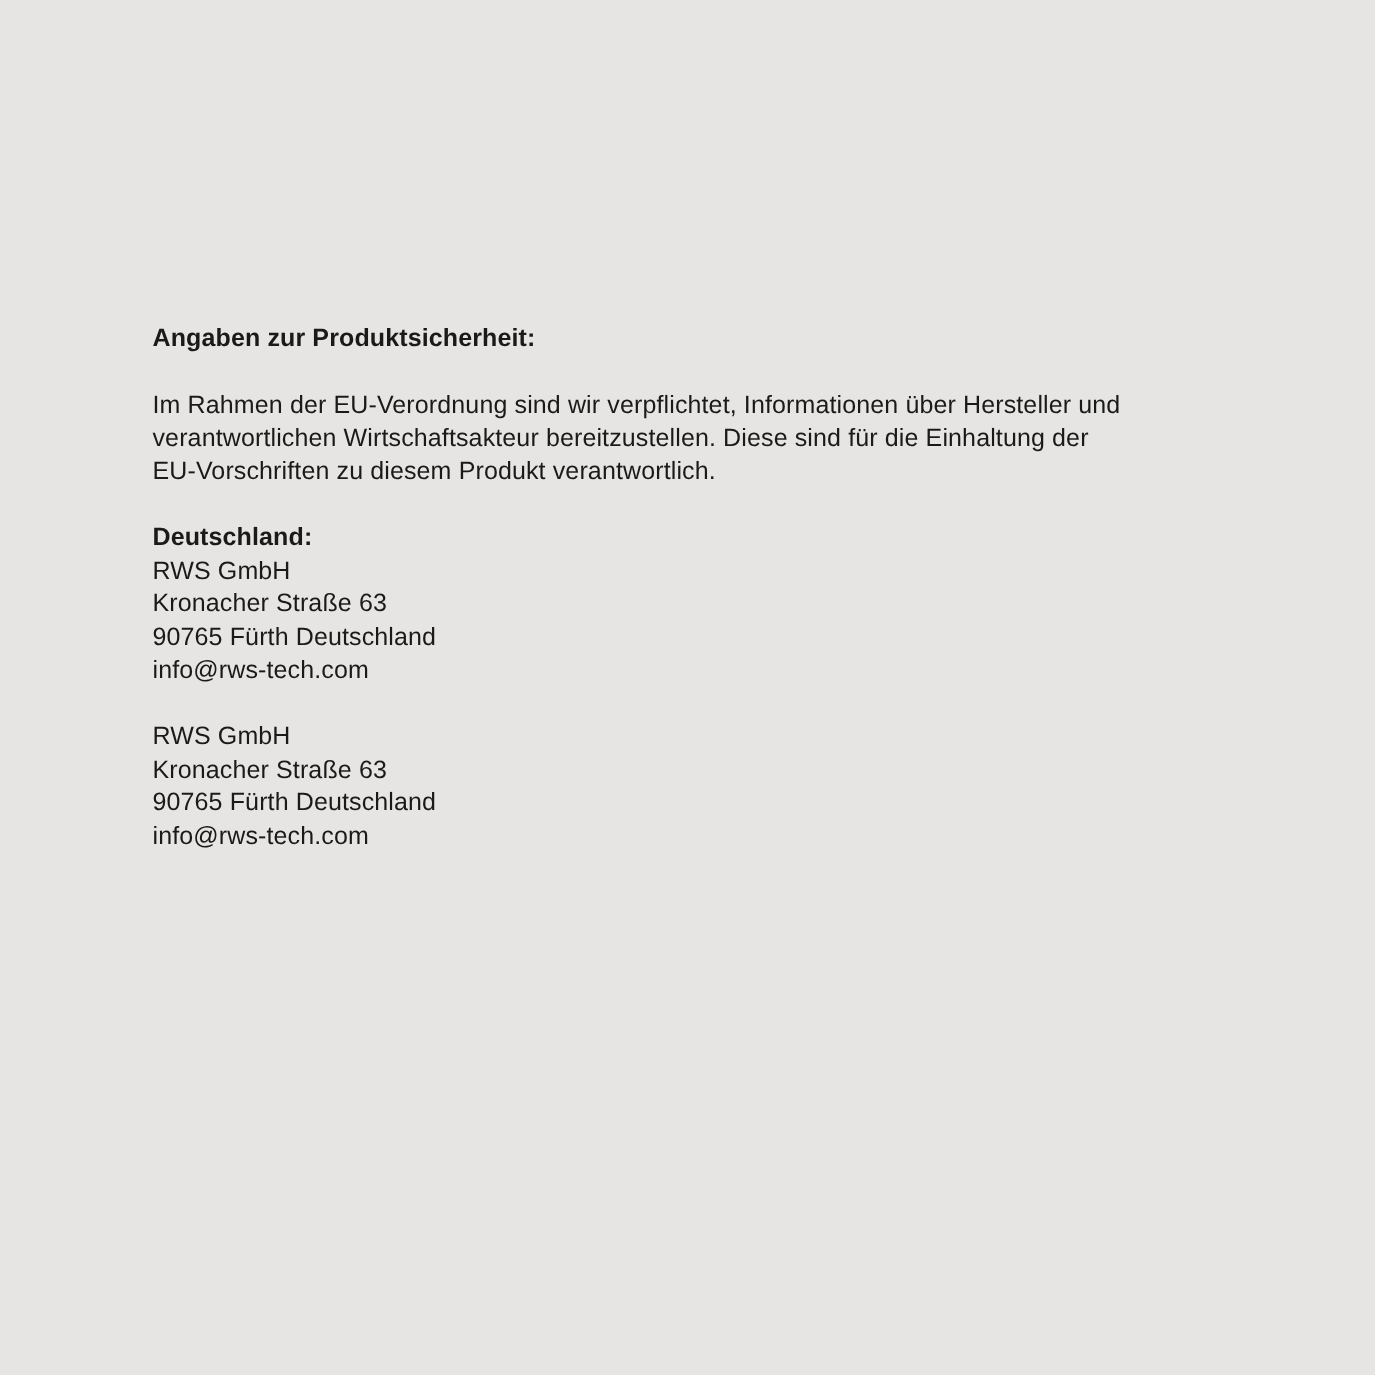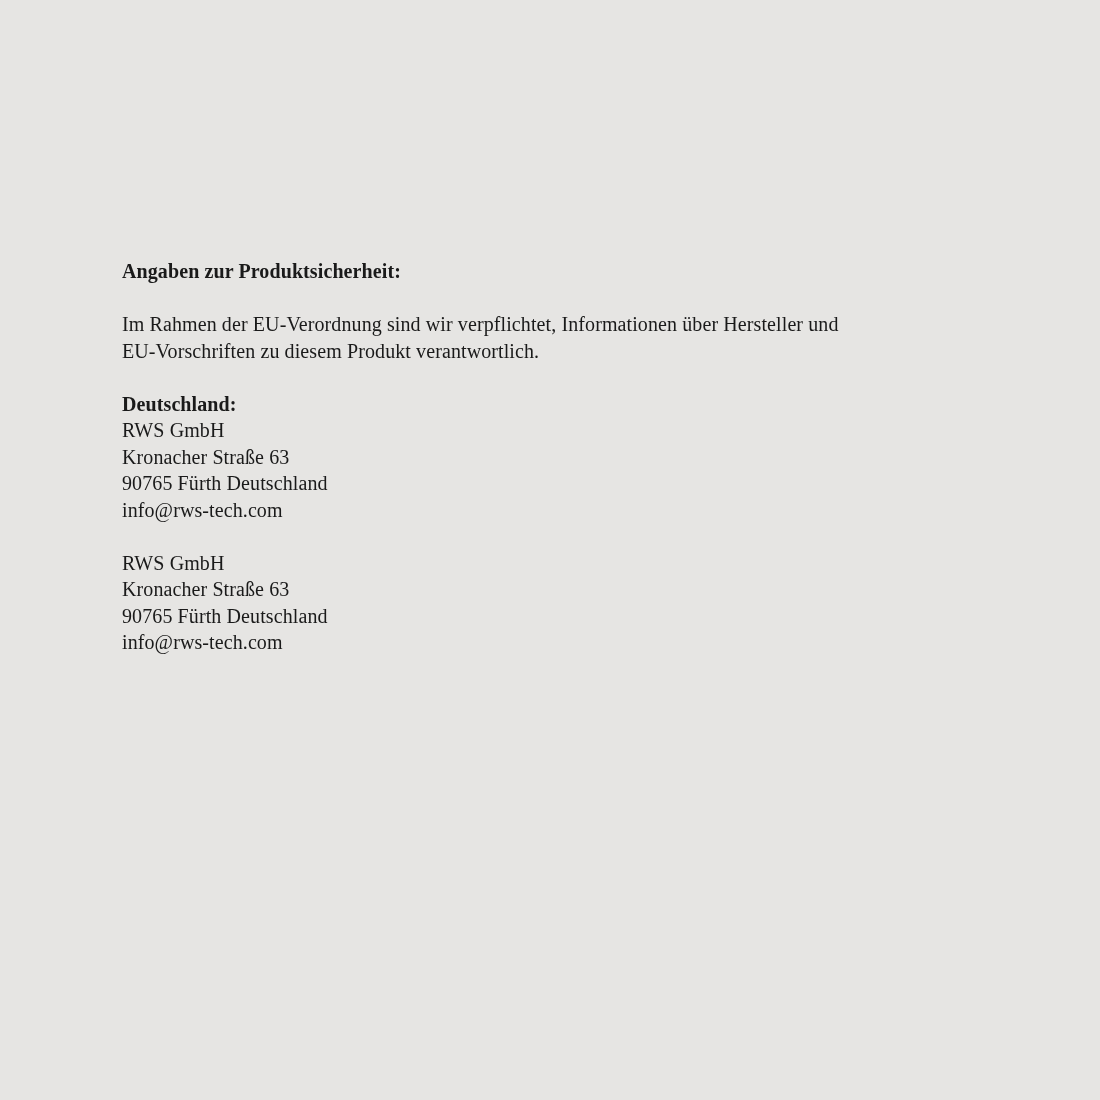--- a/index.html
+++ b/index.html
@@ -10,21 +10,20 @@
   }
   body {
     background: #e6e5e3;
     font-family: "Liberation Sans", sans-serif;
     color: #1a1a1a;
   }
   .page {
     position: relative;
     width: 1100px;
     height: 1100px;
-    font-family: Liberation Serif, serif;
   }
   .content {
     position: absolute;
     left: 122px;
     top: 258px;
     width: 880px;
     font-size: 20px;
     line-height: 26.5px;
     letter-spacing: 0.1px;
   }
@@ -44,20 +43,21 @@
 
 <div class="page">
   <div class="content">
 
     <div class="block">
       <div class="line bold">Angaben zur Produktsicherheit:</div>
     </div>
 
     <div class="block">
       <div class="line">Im Rahmen der EU-Verordnung sind wir verpflichtet, Informationen über Hersteller und</div>
+      <div class="line">verantwortlichen Wirtschaftsakteur bereitzustellen. Diese sind für die Einhaltung der</div>
       <div class="line">EU-Vorschriften zu diesem Produkt verantwortlich.</div>
     </div>
 
     <div class="block">
       <div class="line bold">Deutschland:</div>
       <div class="line">RWS GmbH</div>
       <div class="line">Kronacher Straße 63</div>
       <div class="line">90765 Fürth Deutschland</div>
       <div class="line">info@rws-tech.com</div>
     </div>

